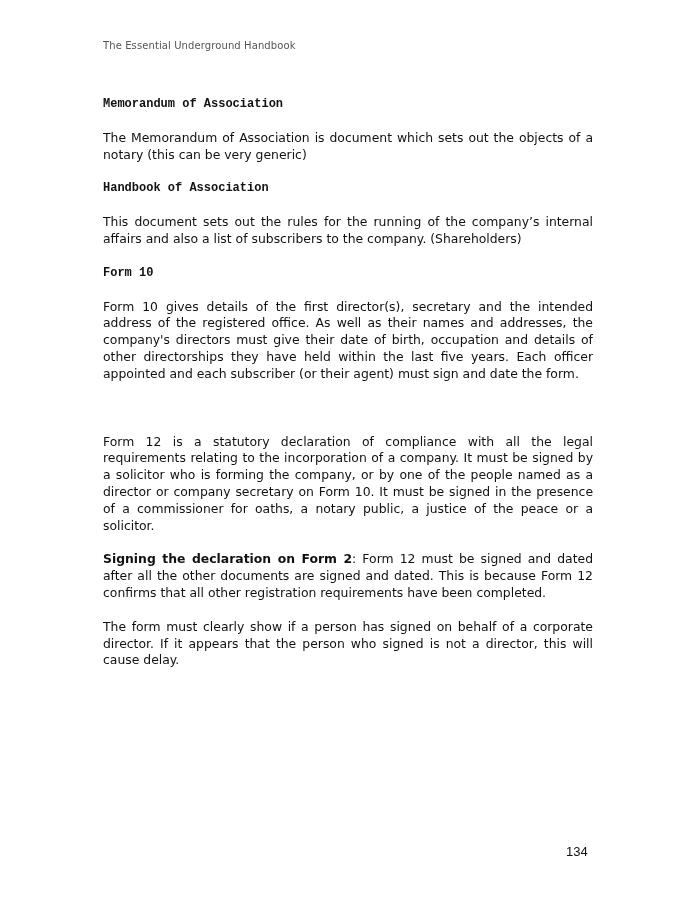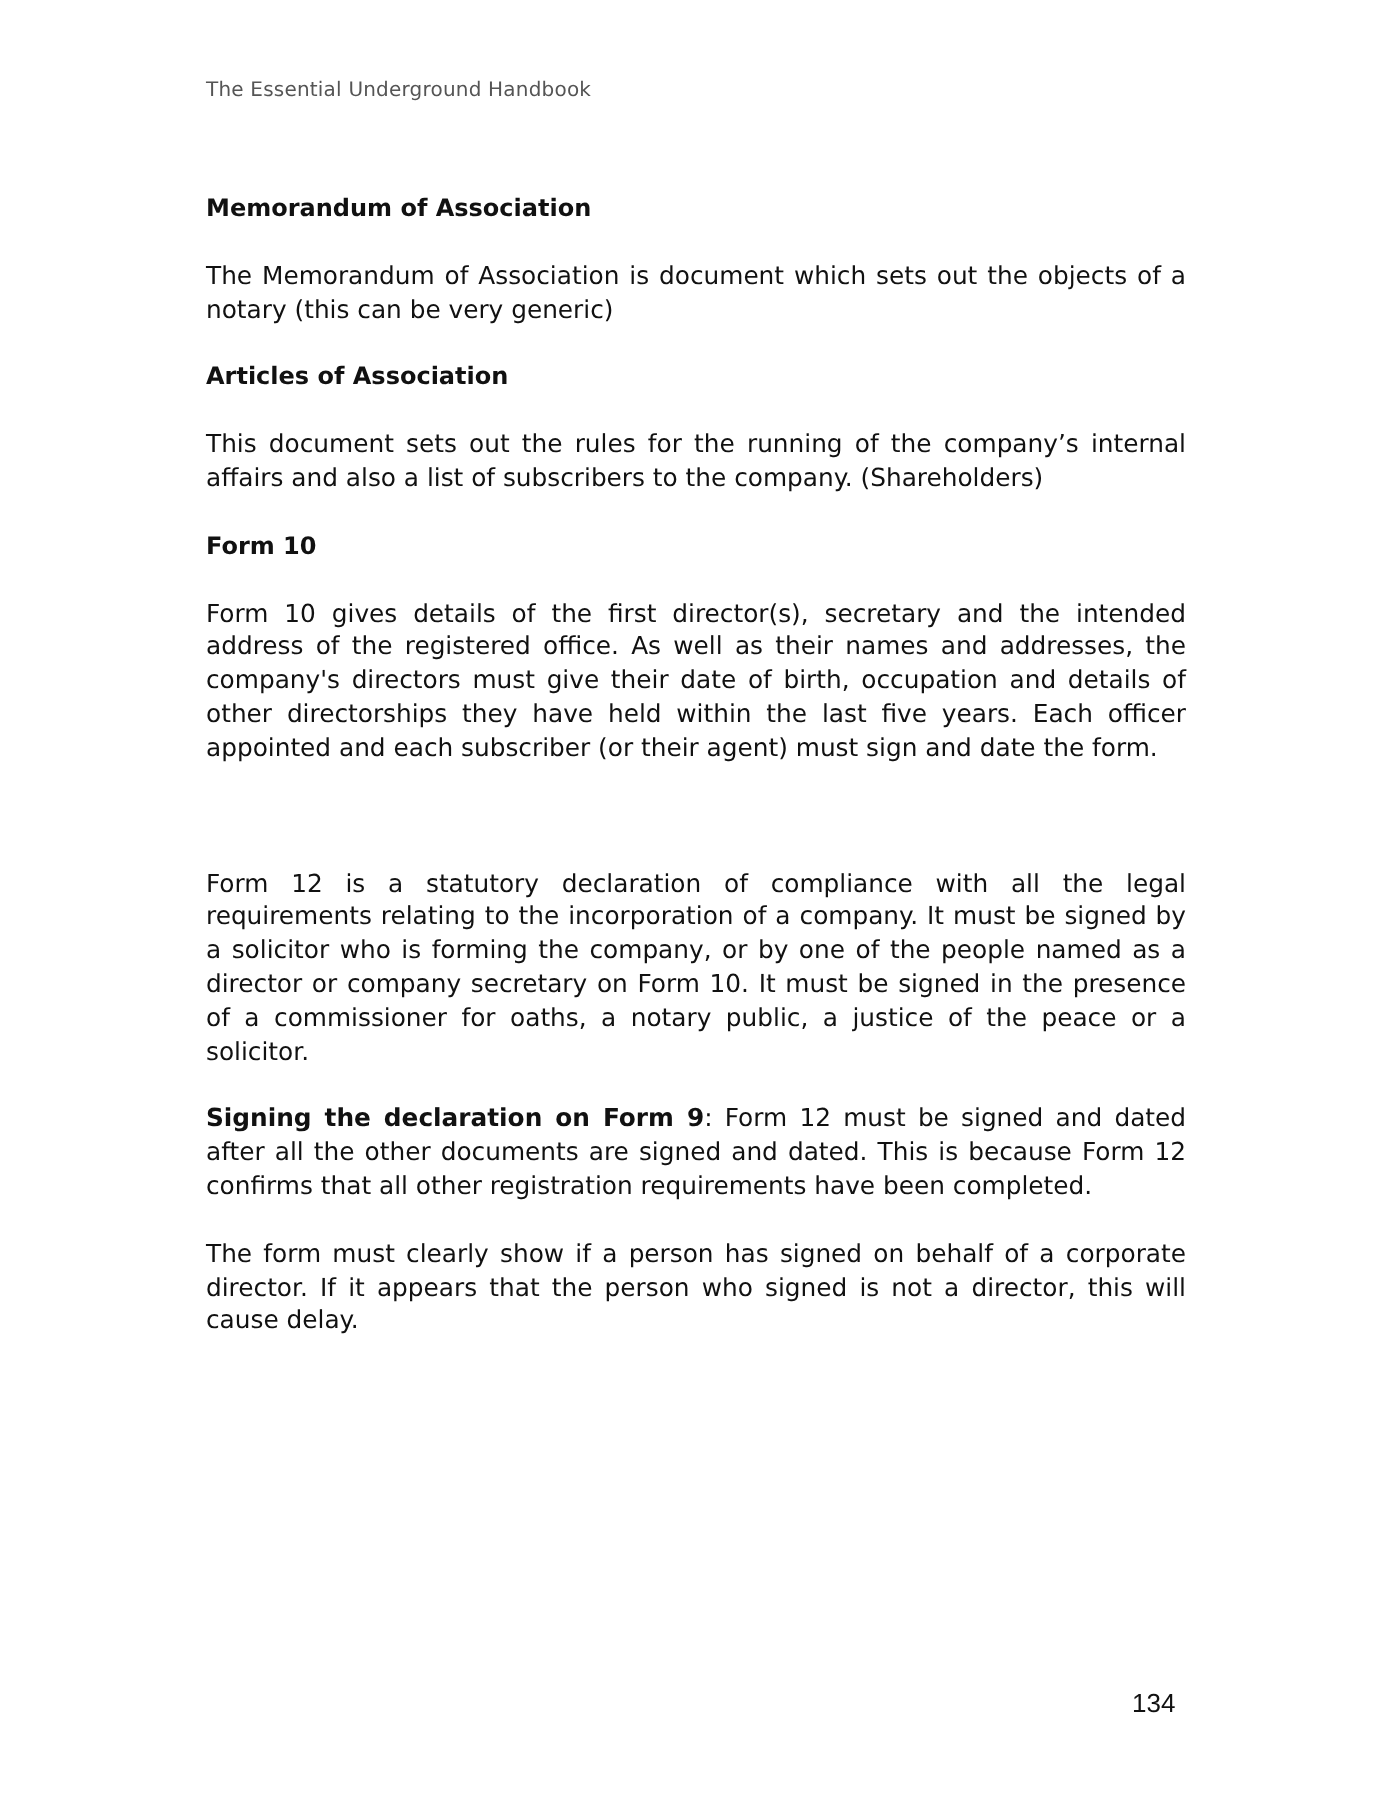--- a/index.html
+++ b/index.html
@@ -28,20 +28,21 @@
       left: 103px;
       top: 96px;
       width: 490px;
       font-size: 12.4px;
       line-height: 16.8px;
     }
     .heading {
       font-weight: bold;
       font-size: 12px;
       margin: 0;
+      font-family: Liberation Mono, monospace;
     }
     .para {
       margin: 0;
       text-align: justify;
       text-align-last: left;
     }
     .para b {
       font-weight: bold;
     }
     .gap-after-heading { height: 17px; }
@@ -62,34 +63,34 @@
 
 <div class="running-header">The Essential Underground Handbook</div>
 
 <div class="content">
 
   <p class="heading">Memorandum of Association</p>
   <div class="gap-after-heading"></div>
   <p class="para">The Memorandum of Association is document which sets out the objects of a notary (this can be very generic)</p>
   <div class="gap-after-para"></div>
 
-  <p class="heading">Articles of Association</p>
+  <p class="heading">Handbook of Association</p>
   <div class="gap-after-heading"></div>
   <p class="para">This document sets out the rules for the running of the company’s internal affairs and also a list of subscribers to the company. (Shareholders)</p>
   <div class="gap-after-para"></div>
 
   <p class="heading">Form 10</p>
   <div class="gap-after-heading"></div>
   <p class="para">Form 10 gives details of the first director(s), secretary and the intended address of the registered office. As well as their names and addresses, the company's directors must give their date of birth, occupation and details of other directorships they have held within the last five years. Each officer appointed and each subscriber (or their agent) must sign and date the form.</p>
   <div class="gap-after-para"></div>
   <div class="gap-after-para"></div>
 
   <div class="gap-after-heading"></div>
   <p class="para">Form 12 is a statutory declaration of compliance with all the legal requirements relating to the incorporation of a company. It must be signed by a solicitor who is forming the company, or by one of the people named as a director or company secretary on Form 10. It must be signed in the presence of a commissioner for oaths, a notary public, a justice of the peace or a solicitor.</p>
   <div class="gap-after-para"></div>
-  <p class="para"><b>Signing the declaration on Form 9</b><span>: Form 12 must be signed and dated after all the other documents are signed and dated. This is because Form 12 confirms that all other registration requirements have been completed.</span></p>
+  <p class="para"><b>Signing the declaration on Form 2</b><span>: Form 12 must be signed and dated after all the other documents are signed and dated. This is because Form 12 confirms that all other registration requirements have been completed.</span></p>
   <div class="gap-after-para"></div>
   <p class="para">The form must clearly show if a person has signed on behalf of a corporate director. If it appears that the person who signed is not a director, this will cause delay.</p>
   <div class="gap-large"></div>
 
 </div>
 
 <div class="page-number">134</div>
 
 </body></html>

